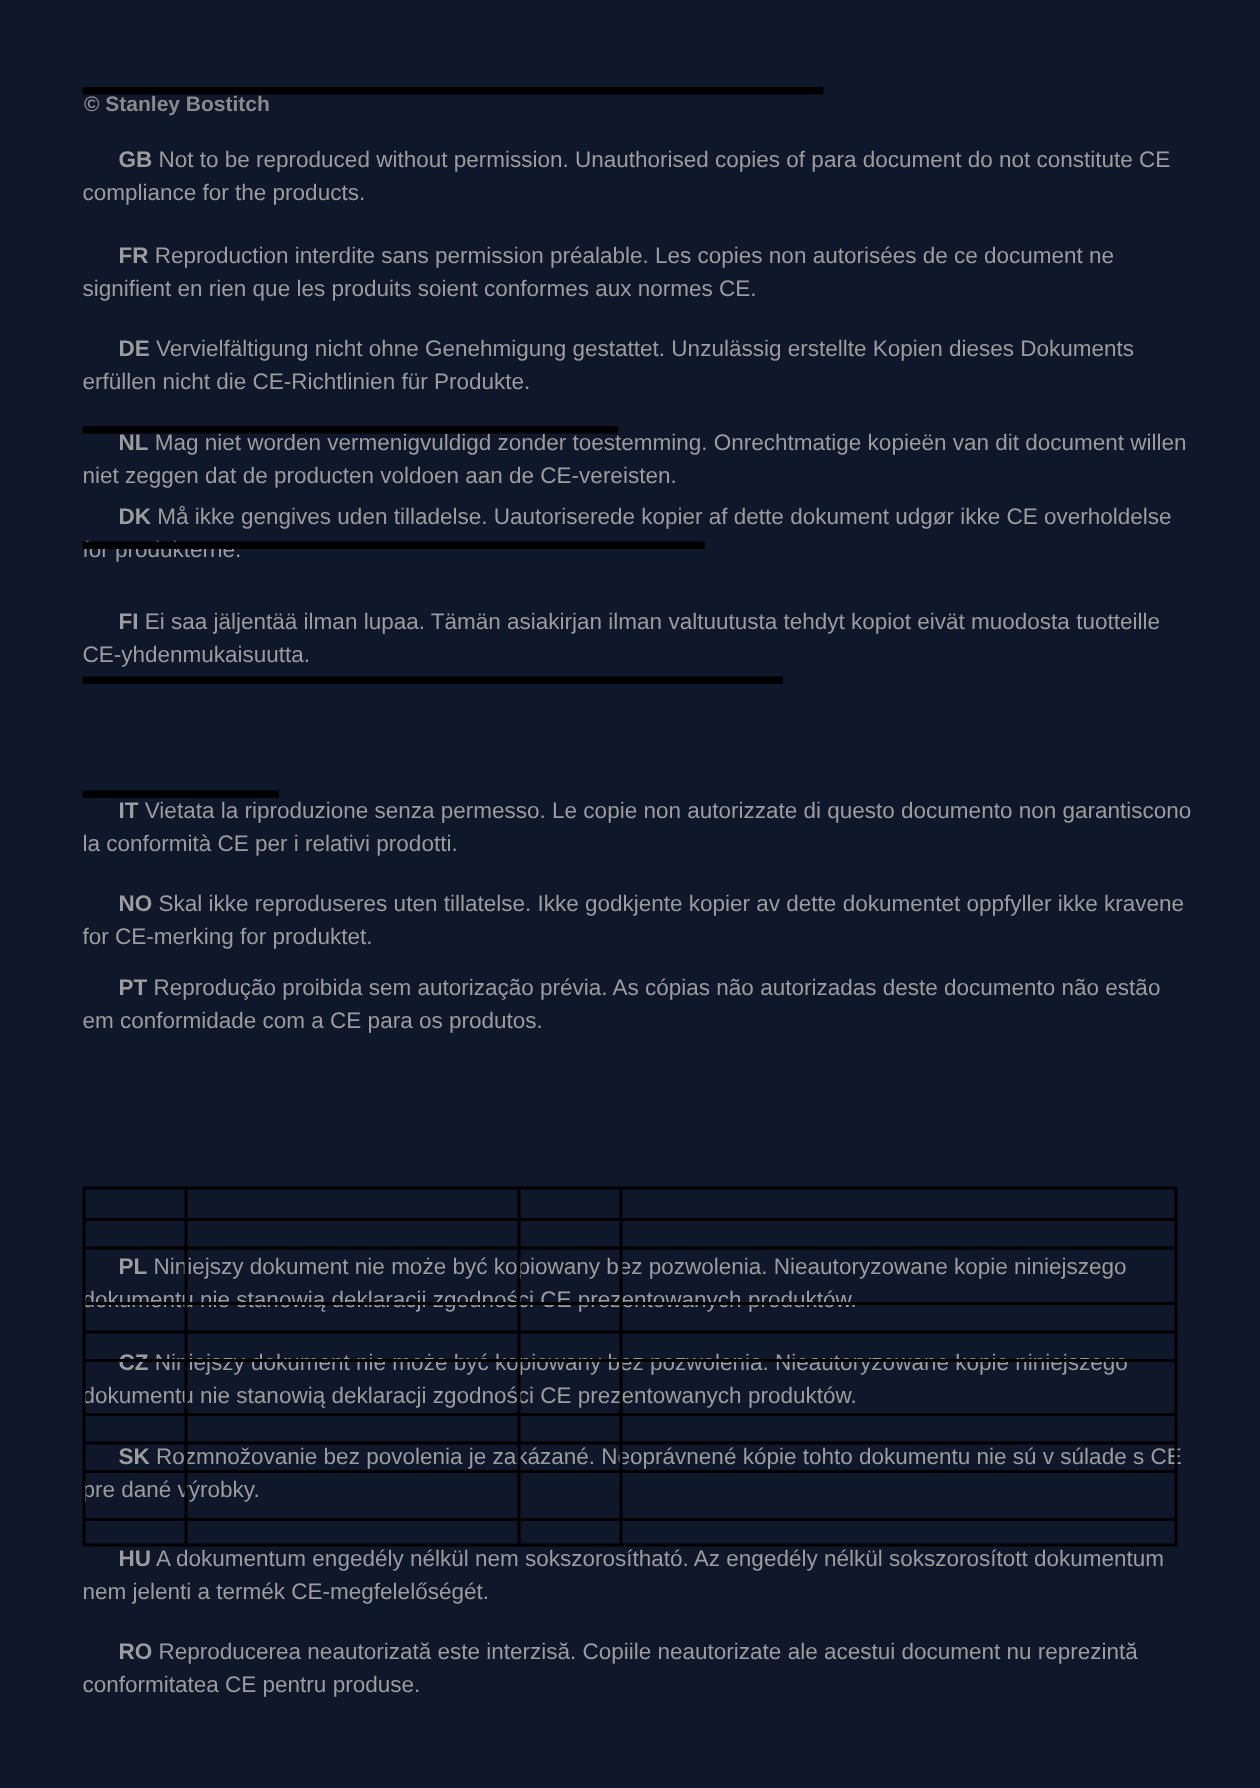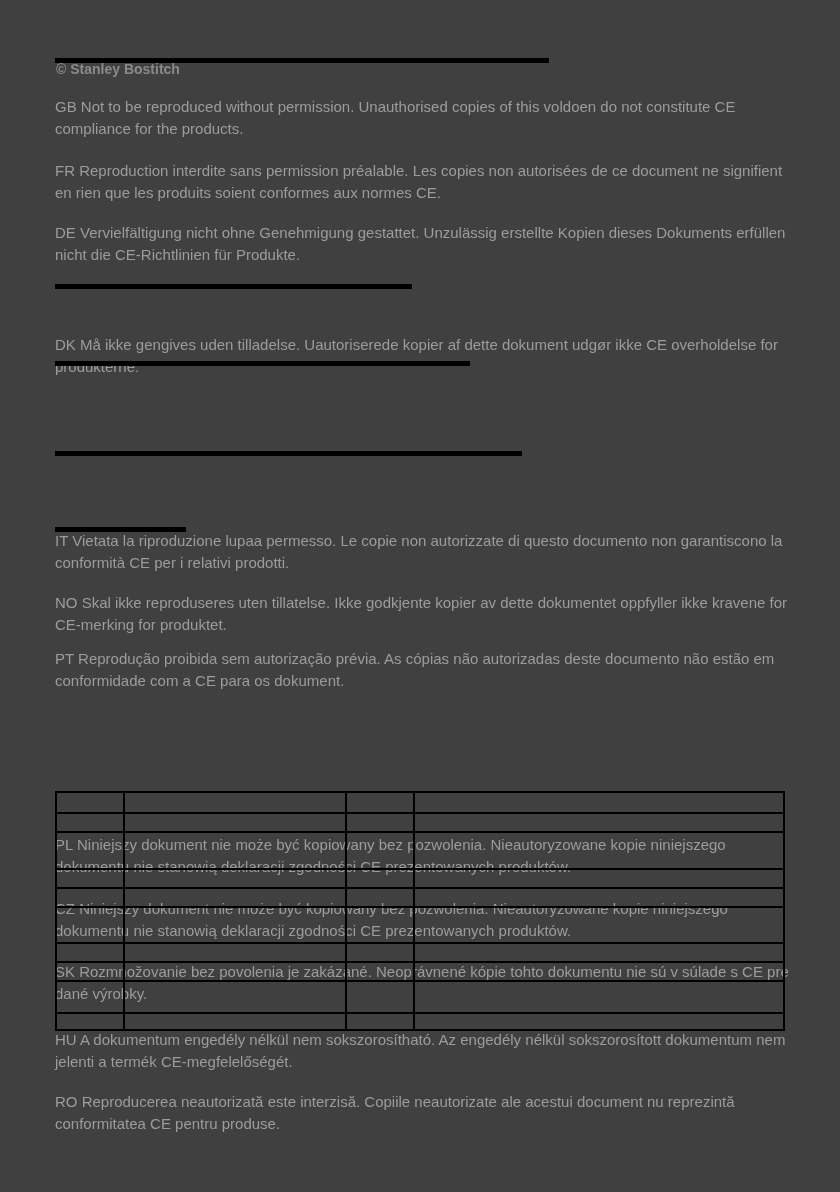--- a/index.html
+++ b/index.html
@@ -1,32 +1,32 @@
 <!DOCTYPE html>
 <html style="--text: #9c9c9c; --bar: #000000;"><head>
 <meta charset="utf-8">
 <style>
   * { margin:0; padding:0; box-sizing:border-box; }
   html,body { background:#ffffff; }
   .page {
     position:relative;
     width:840px; height:1192px;
-    background:#404040;
+    background:#0f172a;
     overflow:hidden;
     font-family:"Liberation Sans", sans-serif;
   }
   .para {
     position:absolute;
     left:55px; width:740px;
     font-size:15px;
     line-height:21.5px;
     color:var(--text,#9c9c9c);
     z-index:1;
   }
-  .para .code { font-weight:normal; }
+  .para .code { font-weight:bold;margin-left:24px; }
   .header-title {
     position:absolute;
     left:56px; top:61px;
     font-size:14px;
     font-weight:bold;
     color:#8a8a8a;
     z-index:1;
   }
   .bar {
     position:absolute;
@@ -51,37 +51,39 @@
   }
 </style>
 </head>
 <body>
 
 <div class="page">
 
   <div class="bar" style="top:58px;width:494px"></div>
   <div class="header-title">© Stanley Bostitch</div>
 
-  <p class="para" style="top:96px"><b class="code">GB</b> <span>Not to be reproduced without permission. Unauthorised copies of this voldoen do not constitute CE compliance for the products.</span></p>
+  <p class="para" style="top:96px"><b class="code">GB</b> <span>Not to be reproduced without permission. Unauthorised copies of para document do not constitute CE compliance for the products.</span></p>
   <p class="para" style="top:160px"><b class="code">FR</b> <span>Reproduction interdite sans permission préalable. Les copies non autorisées de ce document ne signifient en rien que les produits soient conformes aux normes CE.</span></p>
   <p class="para" style="top:222px"><b class="code">DE</b> <span>Vervielfältigung nicht ohne Genehmigung gestattet. Unzulässig erstellte Kopien dieses Dokuments erfüllen nicht die CE-Richtlinien für Produkte.</span></p>
 
   <div class="bar" style="top:284px;width:357px"></div>
+  <p class="para" style="top:285px"><b class="code">NL</b> <span>Mag niet worden vermenigvuldigd zonder toestemming. Onrechtmatige kopieën van dit document willen niet zeggen dat de producten voldoen aan de CE-vereisten.</span></p>
 
   <p class="para" style="top:334px"><b class="code">DK</b> <span>Må ikke gengives uden tilladelse. Uautoriserede kopier af dette dokument udgør ikke CE overholdelse for produkterne.</span></p>
   <div class="bar" style="top:361px;width:415px"></div>
 
+  <p class="para" style="top:404px"><b class="code">FI</b> <span>Ei saa jäljentää ilman lupaa. Tämän asiakirjan ilman valtuutusta tehdyt kopiot eivät muodosta tuotteille CE-yhdenmukaisuutta.</span></p>
 
   <div class="bar" style="top:451px;width:467px"></div>
 
   <div class="bar" style="top:527px;width:131px"></div>
-  <p class="para" style="top:530px"><b class="code">IT</b> <span>Vietata la riproduzione lupaa permesso. Le copie non autorizzate di questo documento non garantiscono la conformità CE per i relativi prodotti.</span></p>
+  <p class="para" style="top:530px"><b class="code">IT</b> <span>Vietata la riproduzione senza permesso. Le copie non autorizzate di questo documento non garantiscono la conformità CE per i relativi prodotti.</span></p>
 
   <p class="para" style="top:592px"><b class="code">NO</b> <span>Skal ikke reproduseres uten tillatelse. Ikke godkjente kopier av dette dokumentet oppfyller ikke kravene for CE-merking for produktet.</span></p>
-  <p class="para" style="top:648px"><b class="code">PT</b> <span>Reprodução proibida sem autorização prévia. As cópias não autorizadas deste documento não estão em conformidade com a CE para os dokument.</span></p>
+  <p class="para" style="top:648px"><b class="code">PT</b> <span>Reprodução proibida sem autorização prévia. As cópias não autorizadas deste documento não estão em conformidade com a CE para os produtos.</span></p>
   <p class="para" style="top:834px"><b class="code">PL</b> <span>Niniejszy dokument nie może być kopiowany bez pozwolenia. Nieautoryzowane kopie niniejszego dokumentu nie stanowią deklaracji zgodności CE prezentowanych produktów.</span></p>
   <p class="para" style="top:898px"><b class="code">CZ</b> <span>Niniejszy dokument nie może być kopiowany bez pozwolenia. Nieautoryzowane kopie niniejszego dokumentu nie stanowią deklaracji zgodności CE prezentowanych produktów.</span></p>
   <p class="para" style="top:961px"><b class="code">SK</b> <span>Rozmnožovanie bez povolenia je zakázané. Neoprávnené kópie tohto dokumentu nie sú v súlade s CE pre dané výrobky.</span></p>
   <p class="para" style="top:1029px"><b class="code">HU</b> <span>A dokumentum engedély nélkül nem sokszorosítható. Az engedély nélkül sokszorosított dokumentum nem jelenti a termék CE-megfelelőségét.</span></p>
   <p class="para" style="top:1091px"><b class="code">RO</b> <span>Reproducerea neautorizată este interzisă. Copiile neautorizate ale acestui document nu reprezintă conformitatea CE pentru produse.</span></p>
 
   <div class="grid-table">
     <div class="vline" style="left:66px"></div>
     <div class="vline" style="left:288px"></div>
     <div class="vline" style="left:356px"></div>

